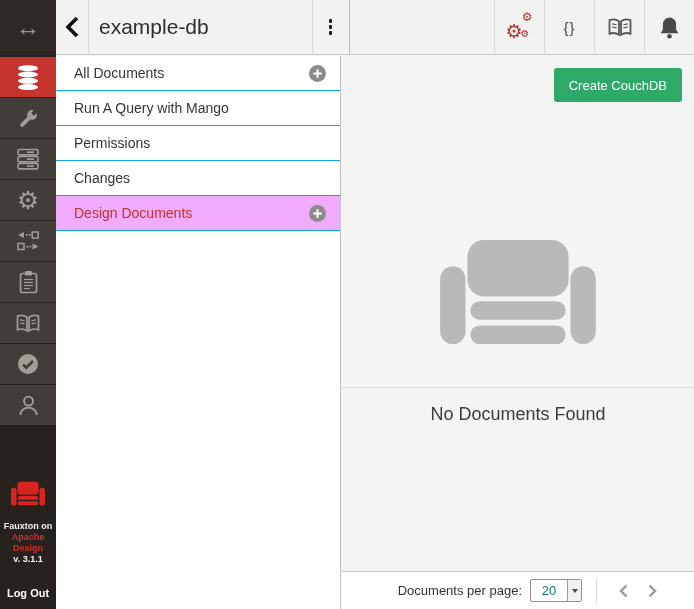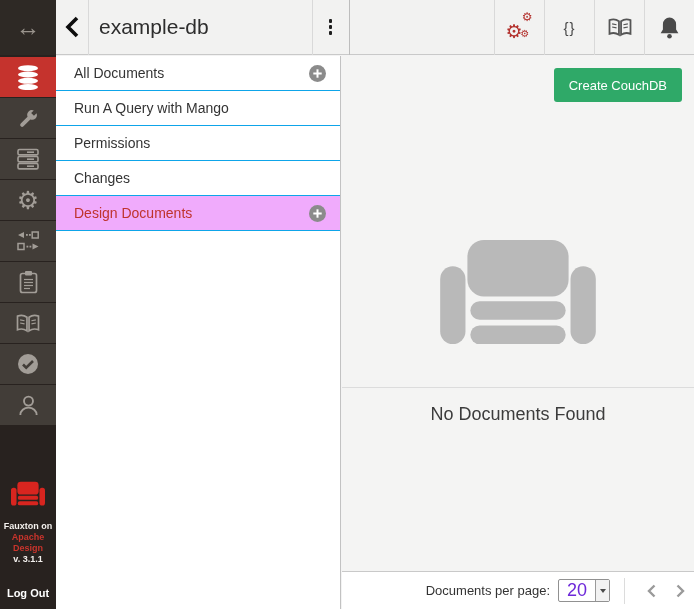--- a/index.html
+++ b/index.html
@@ -76,28 +76,28 @@
   }
   .empty-zone { position:absolute; left:0; top:0; width:100%; }
   .couch-wrap { margin:184px auto 0 auto; width:156px; }
   .main-divider { margin-top:36px; border-top:1px solid #dcdcdc; width:100%; }
   .empty-text { text-align:center; font-size:18px; color:#3c3c3c; margin-top:16px; }
 
   
   .main-footer {
     position:absolute; left:0; bottom:0; width:100%; height:38px; background:#fff;
     border-top:1px solid #c9c9c9; display:flex; align-items:center; justify-content:flex-end;
-    padding-right:0;
+    padding-right:28px;
   }
   .perpage-label { font-size:13px; color:#333; }
   .perpage-select {
     margin-left:8px; width:52px; height:23px; background:#fff;
     border:1px solid #919191; border-radius:2px; display:flex; cursor:pointer;
   }
-  .perpage-value { flex:1; display:flex; align-items:center; justify-content:center; font-size:18px; color:#6d28d9; }
+  .perpage-value { flex:1; display:flex; align-items:center; justify-content:center; font-size:13px; color:#0f766e; }
   .perpage-caret { width:14px; border-left:1px solid #9a9a9a; background:#f2f2f2; display:flex; align-items:center; justify-content:center; }
   .caret-tri { width:0; height:0; border-left:3.5px solid transparent; border-right:3.5px solid transparent; border-top:4.5px solid #4a4a4a; }
   .footer-divider { width:1px; height:26px; background:#dcdcdc; margin:0 13px 0 14px; }
   .page-btn { width:22px; height:22px; display:flex; align-items:center; justify-content:center; cursor:pointer; margin:0 3px; }
 </style>
 </head>
 <body>
 
 <div class="stage">
 

